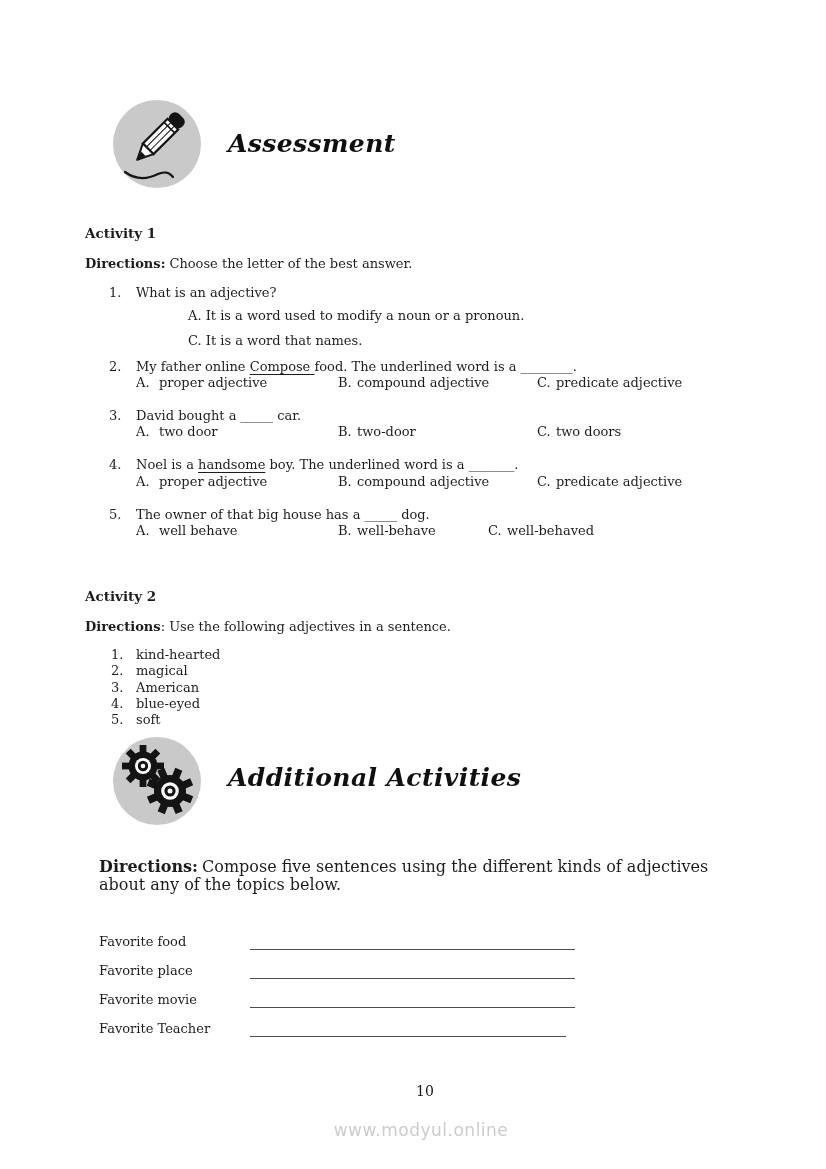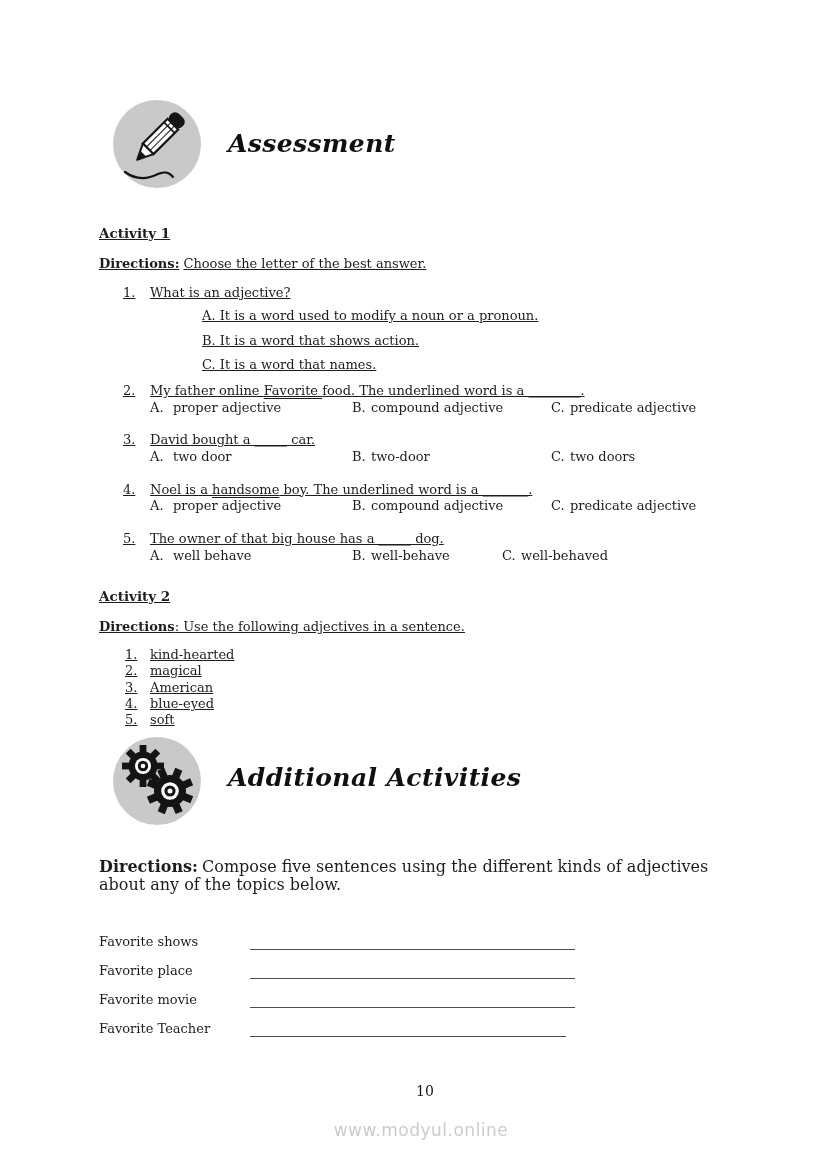--- a/index.html
+++ b/index.html
@@ -18,21 +18,21 @@
   .icon-circle { width:90px; height:90px; display:block; }
   .hdr-title {
     position:absolute; left:116px;
     font-family:"DejaVu Serif",serif; font-weight:bold; font-style:italic;
     font-size:25px; color:#101010; letter-spacing:0.4px; white-space:nowrap;
   }
   #hdr1 .hdr-title { top:30px; }
   #hdr2 .hdr-title { top:27px; }
 
   
-  .sec { position:absolute; left:99px; width:648px; font-size:13px; line-height:16px;text-decoration:underline; }
+  .sec { position:absolute; left:85px; width:648px; font-size:13px; line-height:16px; }
   #act1 { top:225px; }
   #act2 { top:588px; }
   .h { font-weight:bold; font-size:13.5px; }
   .dirs { margin-top:15px; }
   .dl { font-weight:bold; }
   .sp { margin-left:4px; }
 
   .q { display:flex; margin-left:24px; }
   .qnum { width:27px; flex:none; }
   .qtext { white-space:nowrap; }
@@ -96,26 +96,25 @@
 
   <section class="sec" id="act1">
     <div class="h">Activity 1</div>
     <div class="dirs"><span class="dl">Directions:</span><span class="sp">Choose the letter of the best answer.</span></div>
 
     <div class="q mq1">
         <span class="qnum">1.</span>
         <span class="qtext">What is an adjective?</span>
       </div>
     <div class="choice c-first">A. It is a word used to modify a noun or a pronoun.</div>
-    <div class="choice c">B. It is a word that shows action.</div>
     <div class="choice c">C. It is a word that names.</div>
 
     <div class="q mq2">
         <span class="qnum">2.</span>
-        <span class="qtext"><span>My father online </span><span class="u">Favorite </span><span>food. The underlined word is a ________.</span></span>
+        <span class="qtext"><span>My father online </span><span class="u">Compose </span><span>food. The underlined word is a ________.</span></span>
       </div>
     <div class="opts">
       <span class="opt oA"><span class="okey">A.</span><span>proper adjective</span></span>
       <span class="opt oB"><span class="okey">B.</span><span>compound adjective</span></span>
       <span class="opt oC"><span class="okey">C.</span><span>predicate adjective</span></span>
     </div>
 
     <div class="q mq3">
         <span class="qnum">3.</span>
         <span class="qtext">David bought a _____ car.</span>
@@ -210,21 +209,21 @@
         <circle r="2.5" fill="#fdfdfd"></circle>
       </g>
     </svg>
     <div class="hdr-title">Additional Activities</div>
   </div>
 
   <div id="dirs3"><span class="dl">Directions:</span><span class="sp">Compose five sentences using the different kinds of adjectives about any of the topics below.</span></div>
 
   <div id="favs">
     <div class="fav-row">
-        <span class="fav-label">Favorite shows</span>
+        <span class="fav-label">Favorite food</span>
         <span class="fav-line"></span>
       </div>
     <div class="fav-row">
         <span class="fav-label">Favorite place</span>
         <span class="fav-line"></span>
       </div>
     <div class="fav-row">
         <span class="fav-label">Favorite movie</span>
         <span class="fav-line"></span>
       </div>

